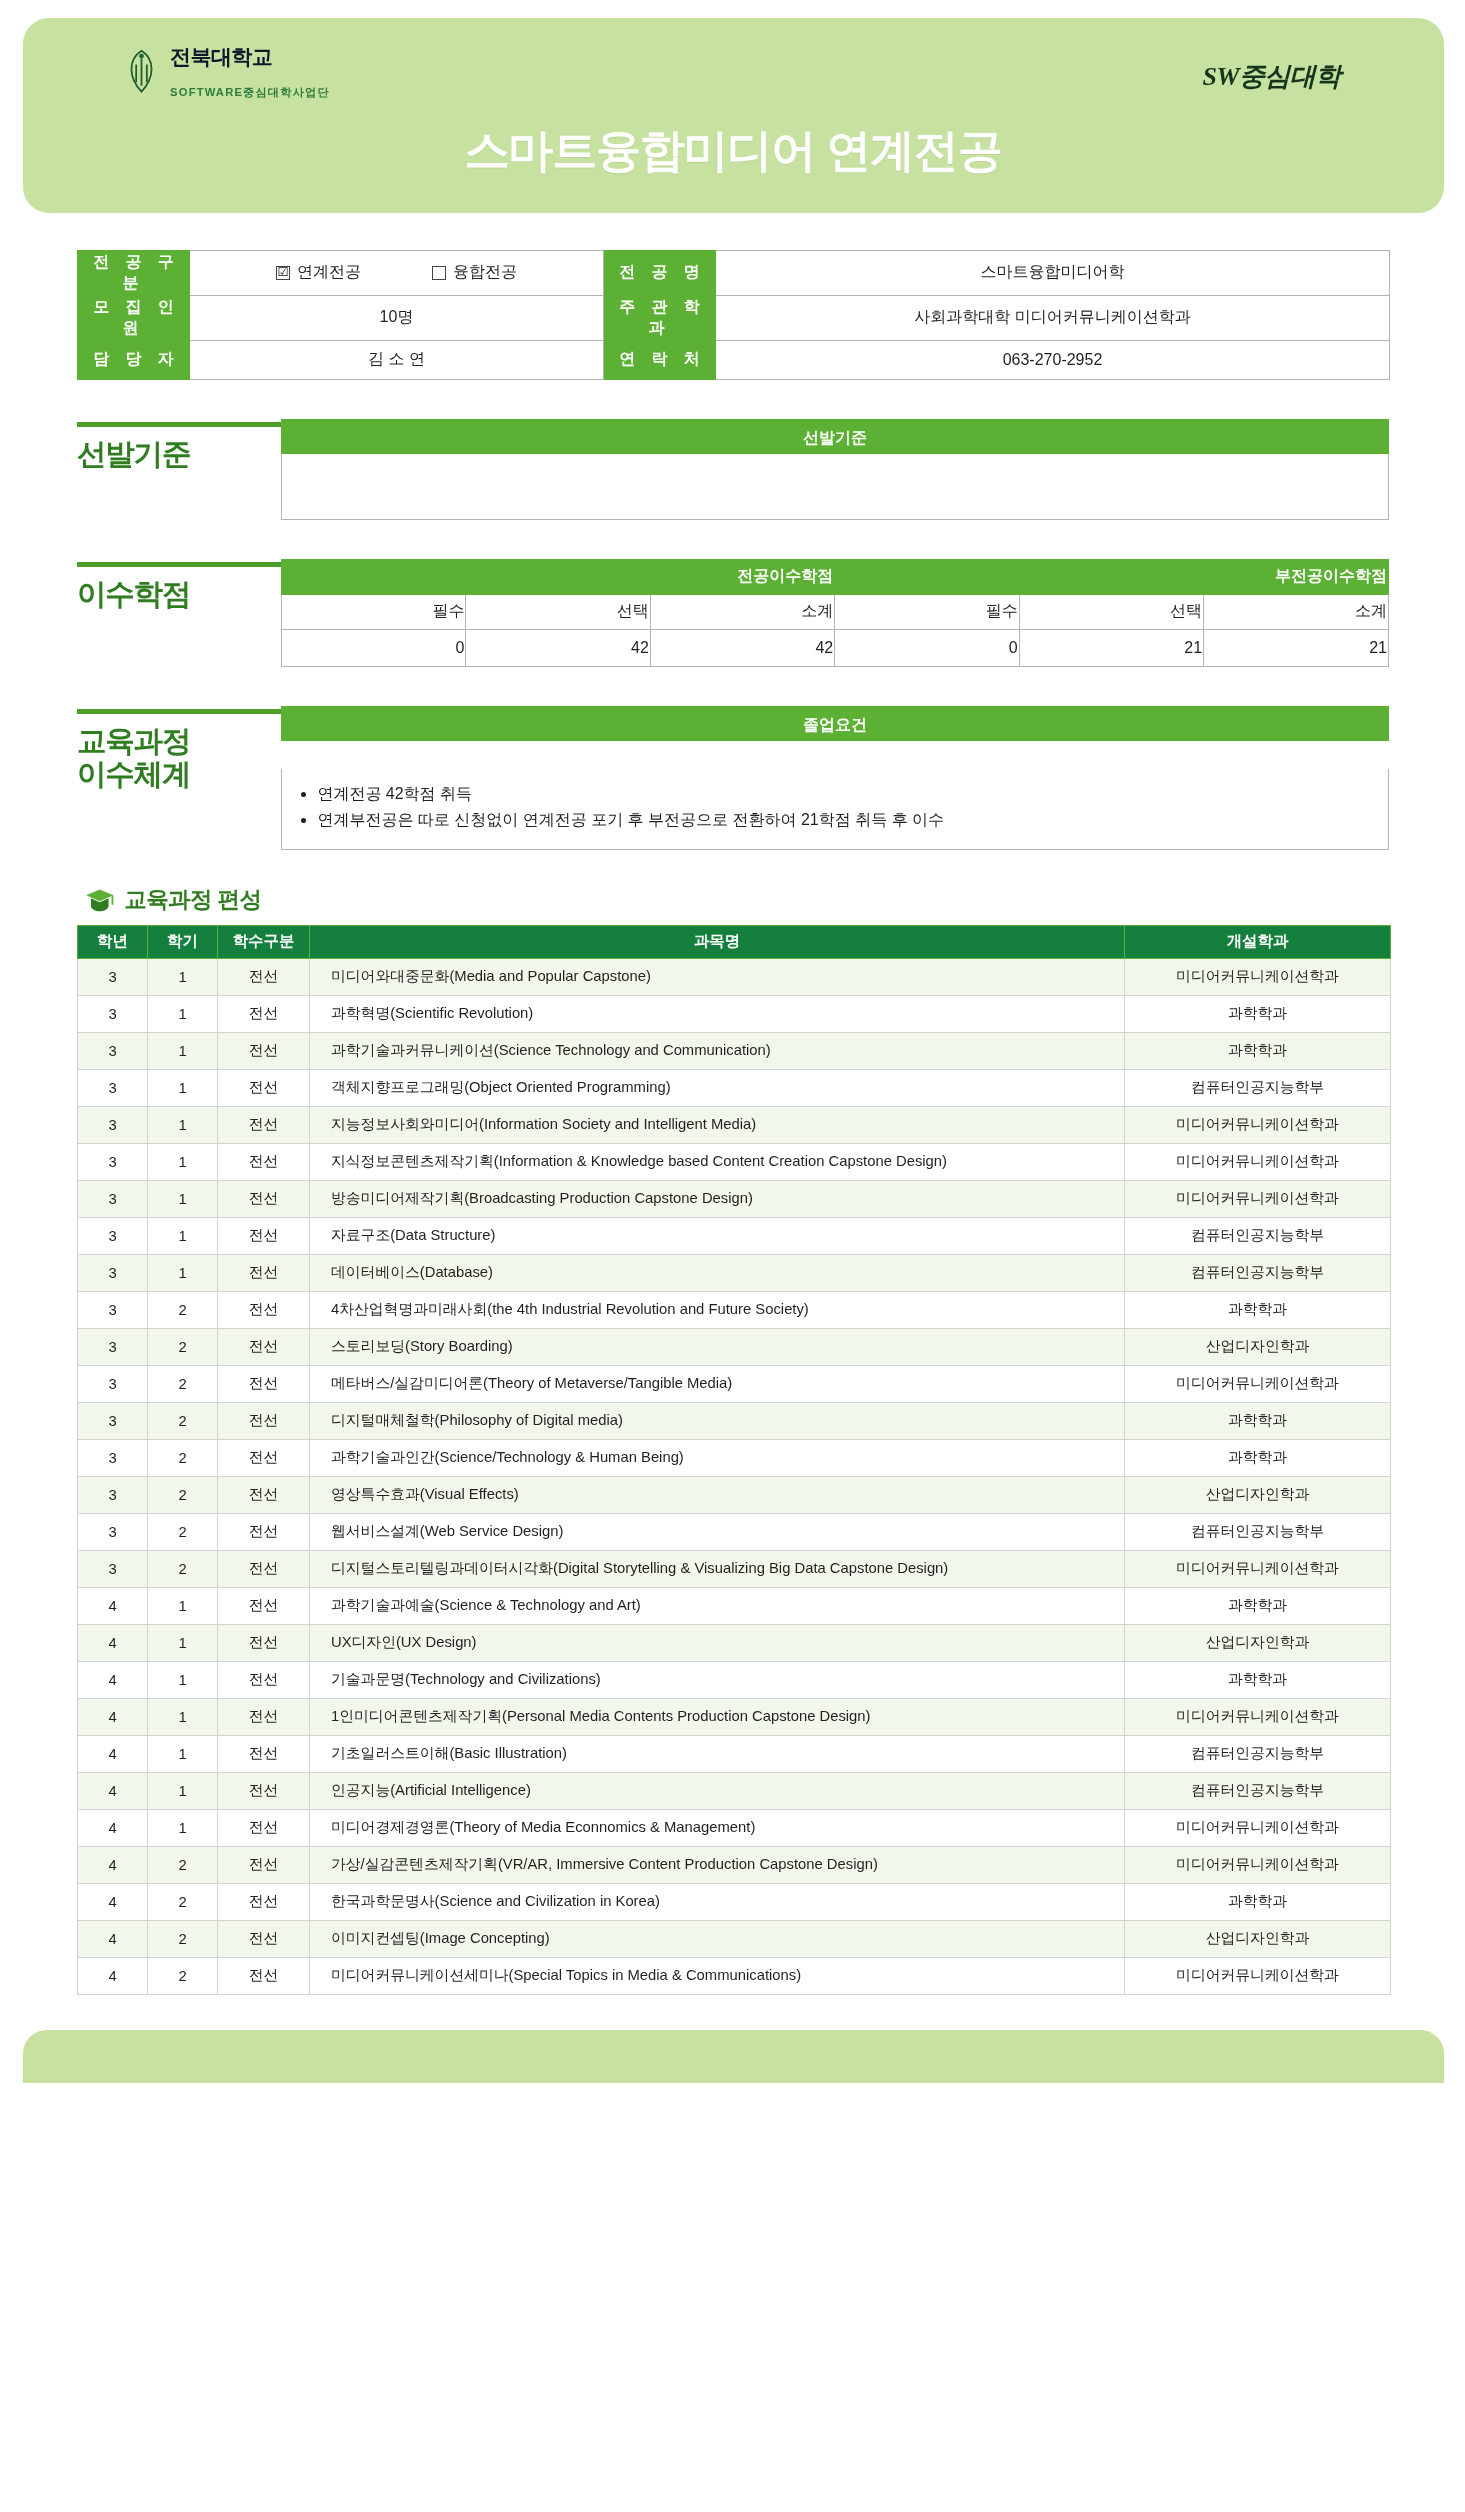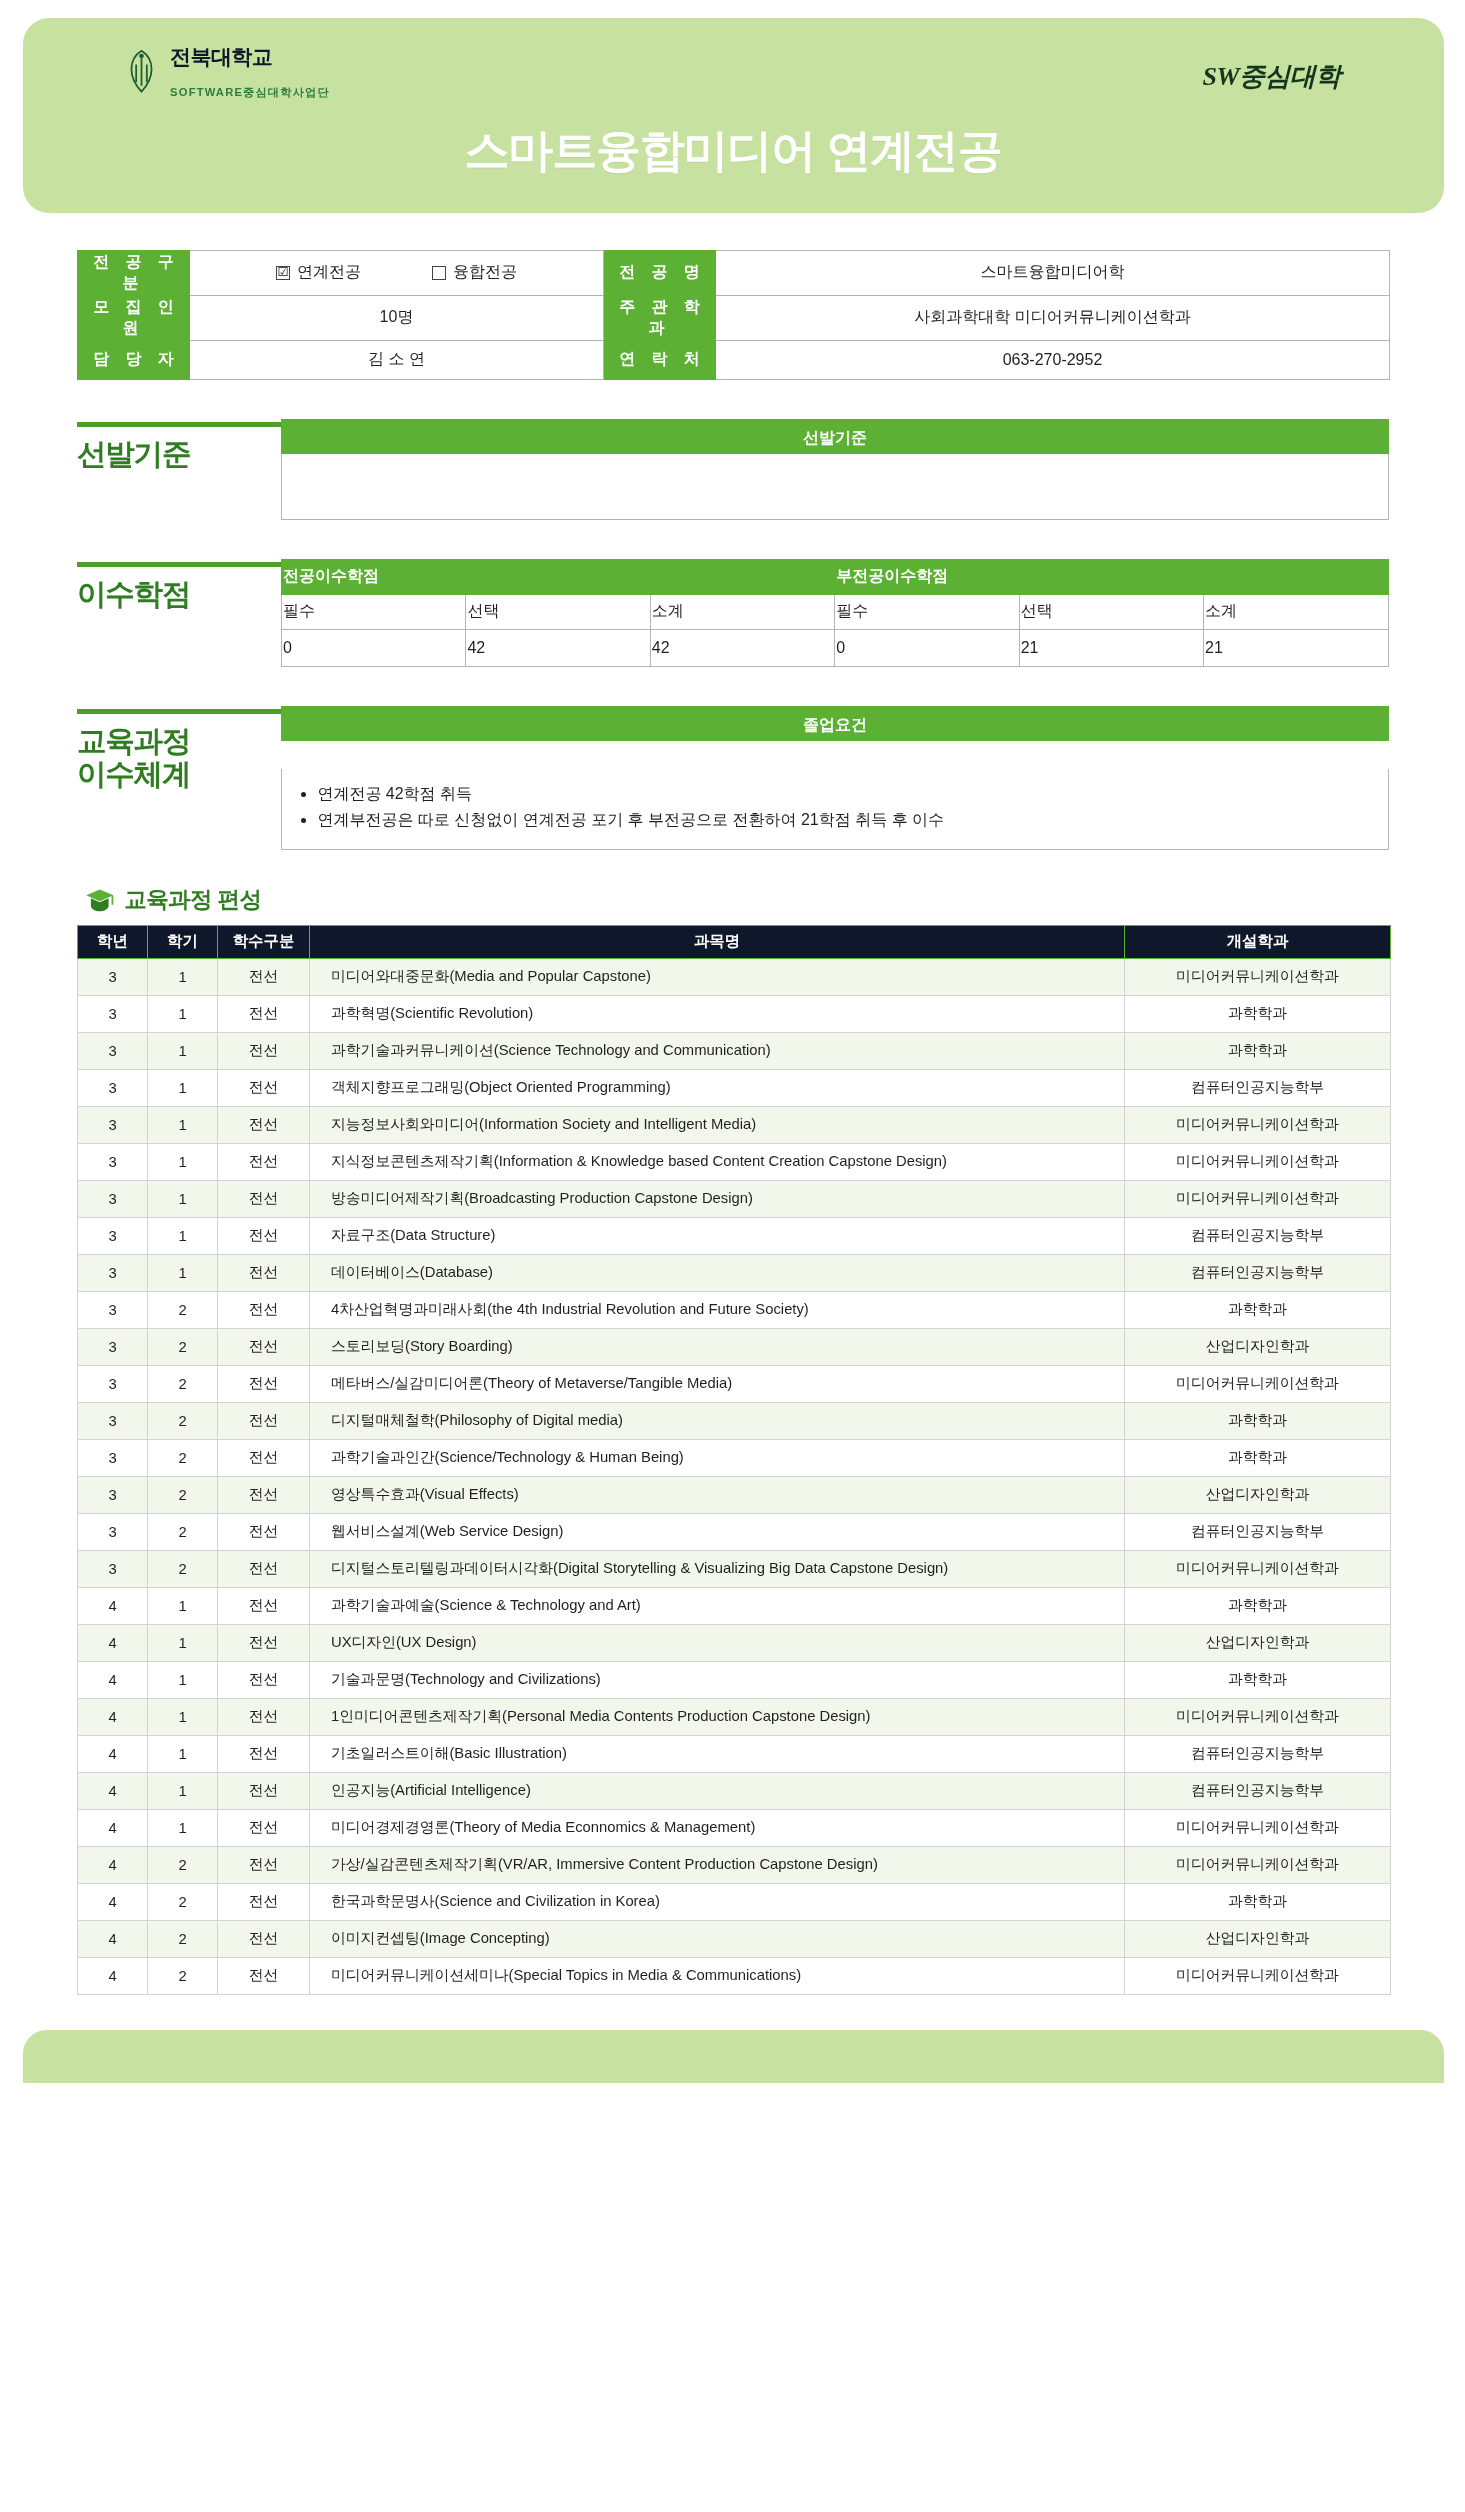--- a/index.html
+++ b/index.html
@@ -171,21 +171,21 @@
   .select-body { height: 66px; }
 
   
   .credit-table {
     width: 100%;
     border-collapse: collapse;
     table-layout: fixed;
   }
   .credit-table th, .credit-table td {
     border: 0.6px solid #b4b4b4;
-    text-align: left;
+    text-align: right;
     font-size: 16px;
     height: 35px;
     vertical-align: middle;
     margin-left: 17px;
   }
   .credit-table th.grp {
     background: #5cb033;
     color: #fff;
     border-color: #5cb033;
     font-weight: bold;
@@ -224,21 +224,21 @@
     color: #2f7d20;
     letter-spacing: -0.6px;
   }
   .curri-table {
     margin-top: 9.5px;
     width: 100%;
     border-collapse: collapse;
     table-layout: fixed;
   }
   .curri-table th {
-    background: #0f172a;
+    background: #15803d;
     color: #ffffff;
     font-size: 15.4px;
     font-weight: bold;
     height: 33px;
     border: 0.6px solid #5cb033;
   }
   .curri-table td {
     border: 0.6px solid #d3d3d3;
     font-size: 14.8px;
     height: 37px;

